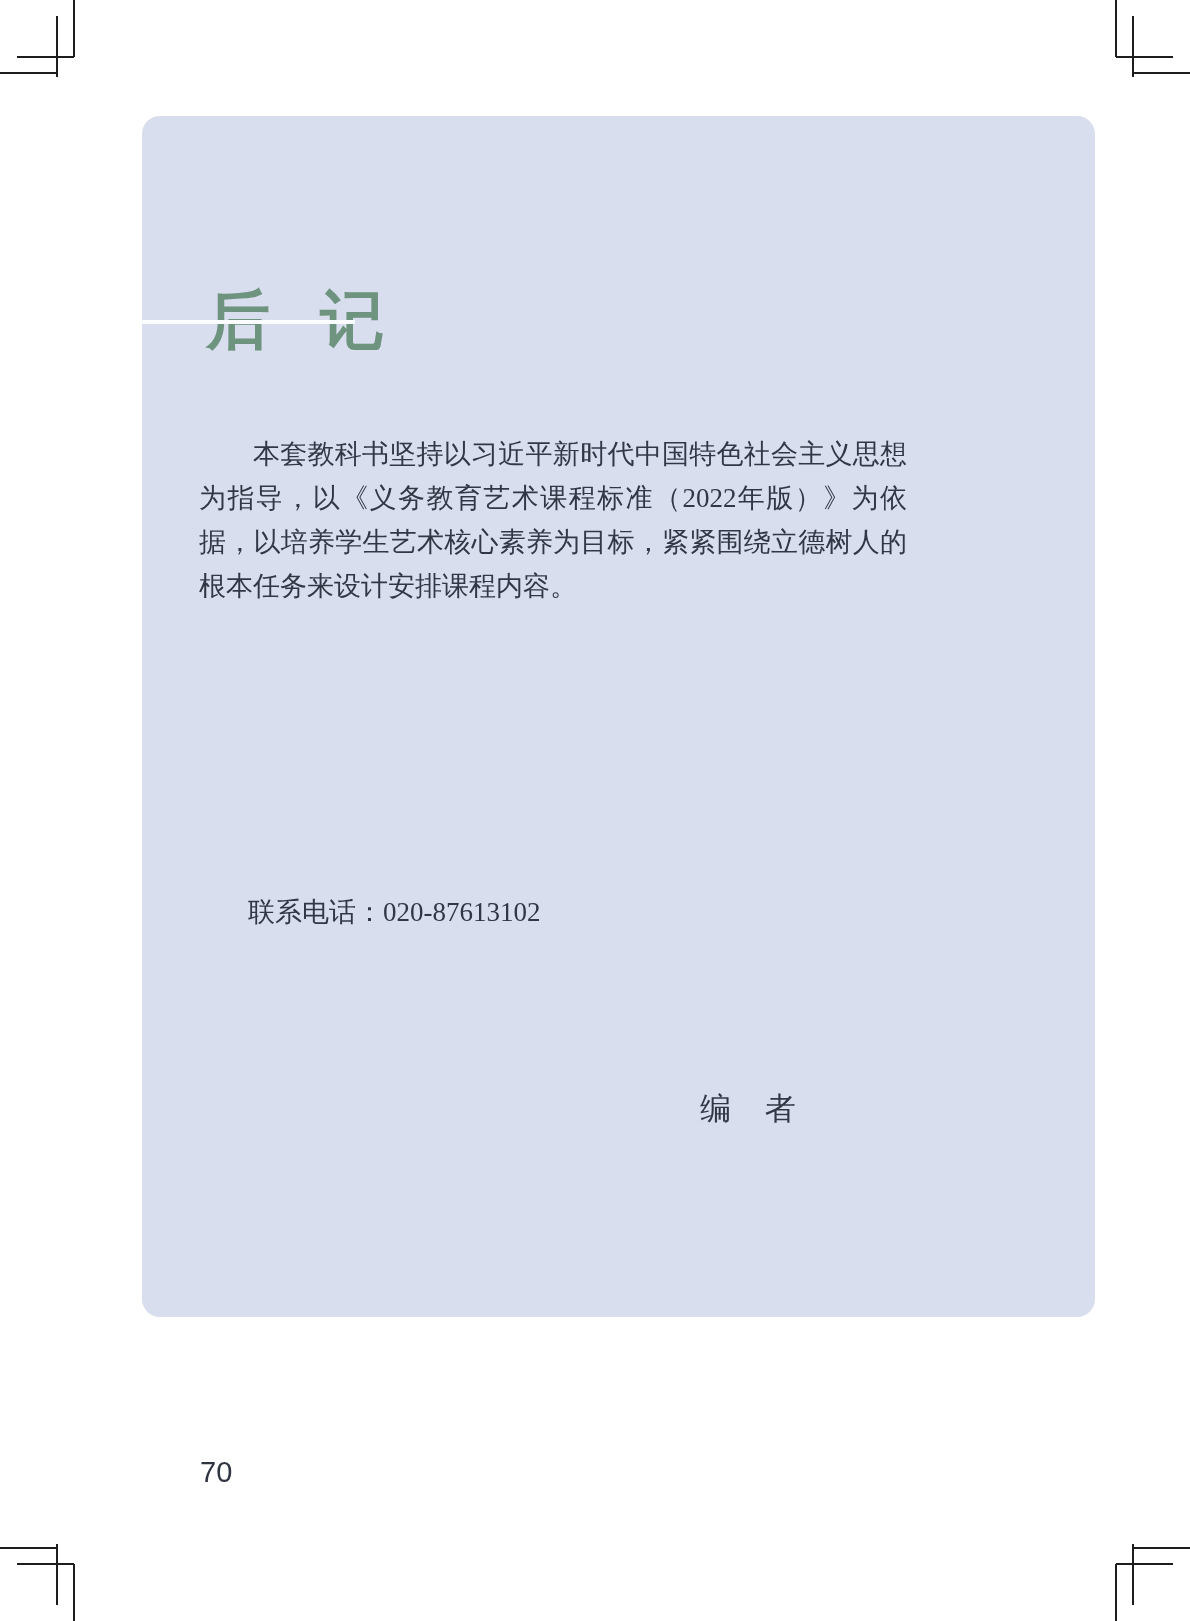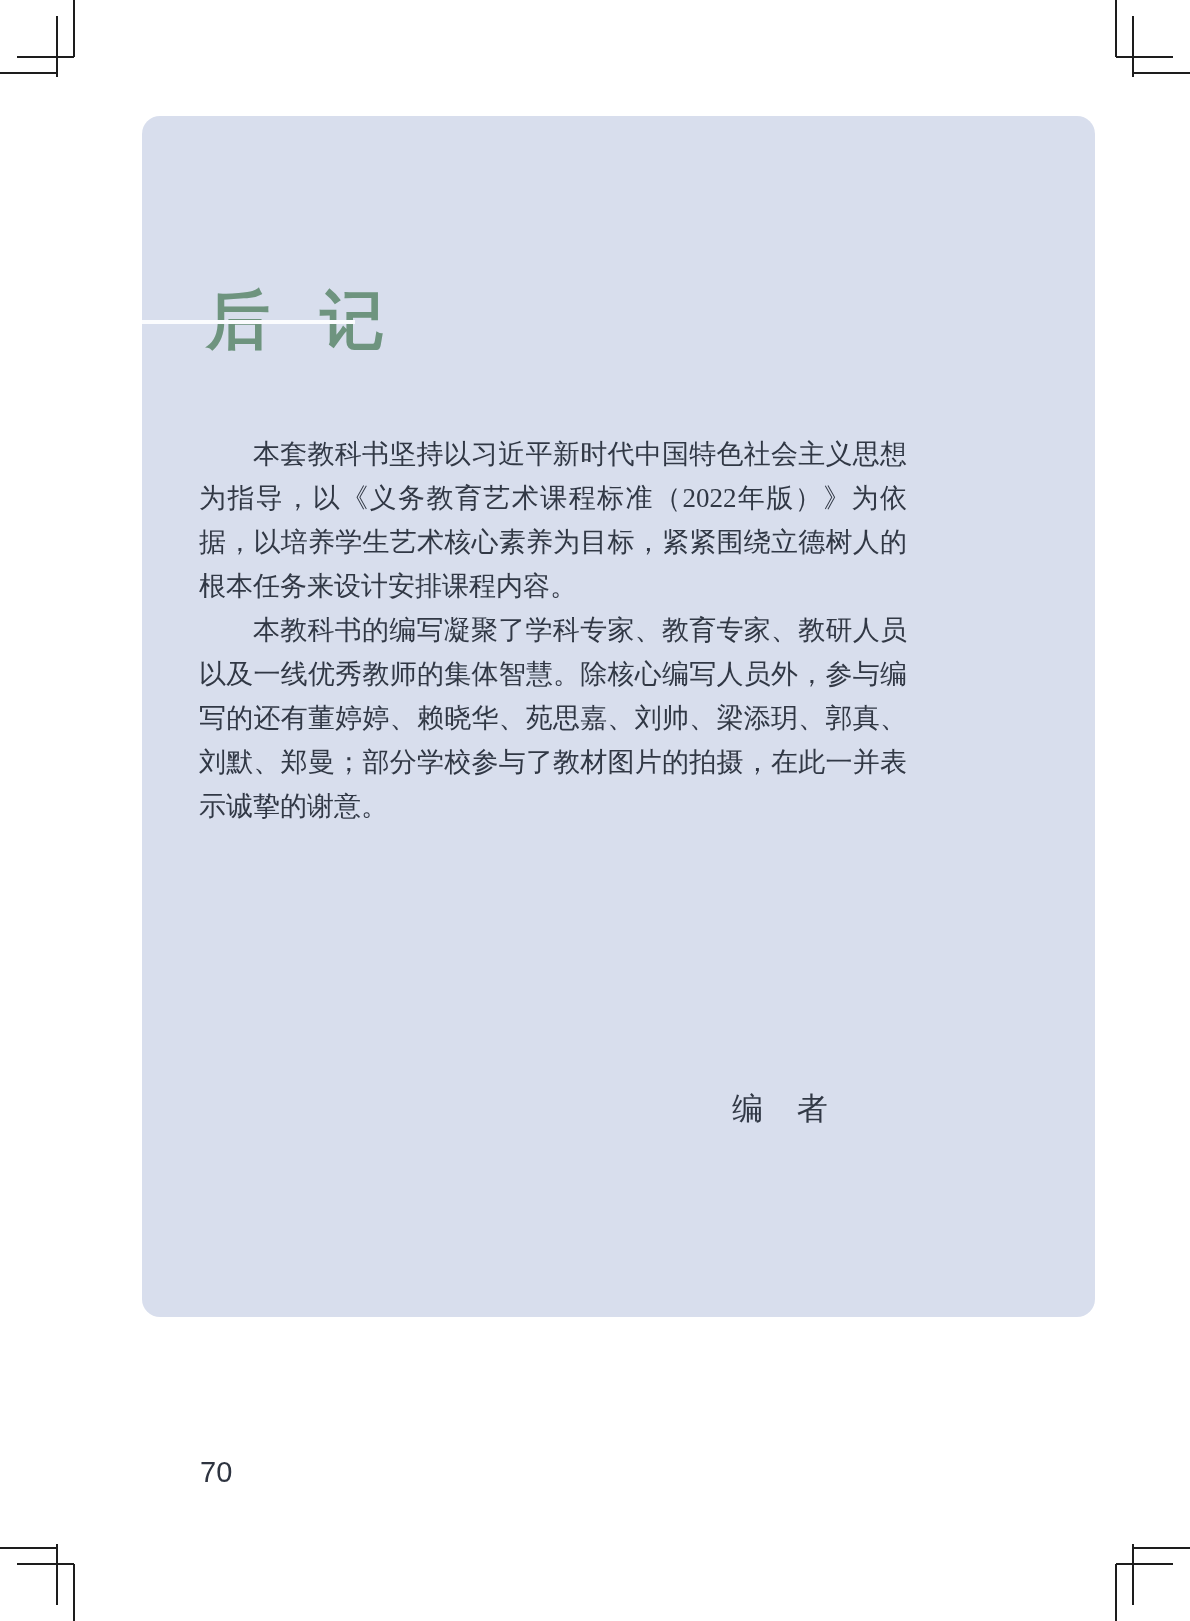--- a/index.html
+++ b/index.html
@@ -55,21 +55,21 @@
     position: absolute;
     left: 57px;
     top: 772px;
     font-size: 27px;
     line-height: 48px;
     color: #313845;
   }
   .contact-line { padding-left: 49px; white-space: nowrap; }
   .signature {
     position: absolute;
-    left: 590px;
+    left: 558px;
     top: 972px;
     font-size: 31px;
     color: #313845;
     word-spacing: 24px;
     font-family: "DejaVu Serif", serif;
     white-space: nowrap;
   }
   .page-number {
     position: absolute;
     left: 58px;
@@ -107,24 +107,26 @@
   <div class="crop-mark" style="left:1133px;top:1547px;width:57px;height:2px;"></div>
 
   <div class="panel">
 
     <h1 class="title">后 记</h1>
 
     <div class="title-underline"></div>
 
     <div class="body-text">
       <p>本套教科书坚持以习近平新时代中国特色社会主义思想为指导，以《义务教育艺术课程标准（2022年版）》为依据，以培养学生艺术核心素养为目标，紧紧围绕立德树人的根本任务来设计安排课程内容。</p>
-      <p>本教科书的编写凝聚了学科专家、教育专家、教研人员以及一线优秀教师的集体智慧。除核心编写人员外，参与编写的还有董婷婷、赖晓华、苑思嘉、刘帅、梁添玥、郭真、刘默、郑曼；部分学校参与了教材图片的拍摄，在此一并表示诚挚的谢意。</p>
     </div>
 
     <div class="contact">
+      <div class="contact-line">
+        <span>联系电话：</span><span>020-87613102</span>
+      </div>
     </div>
 
     <div class="signature">编 者</div>
 
     <div class="page-number">70</div>
 
   </div>
 
 </div>
 

